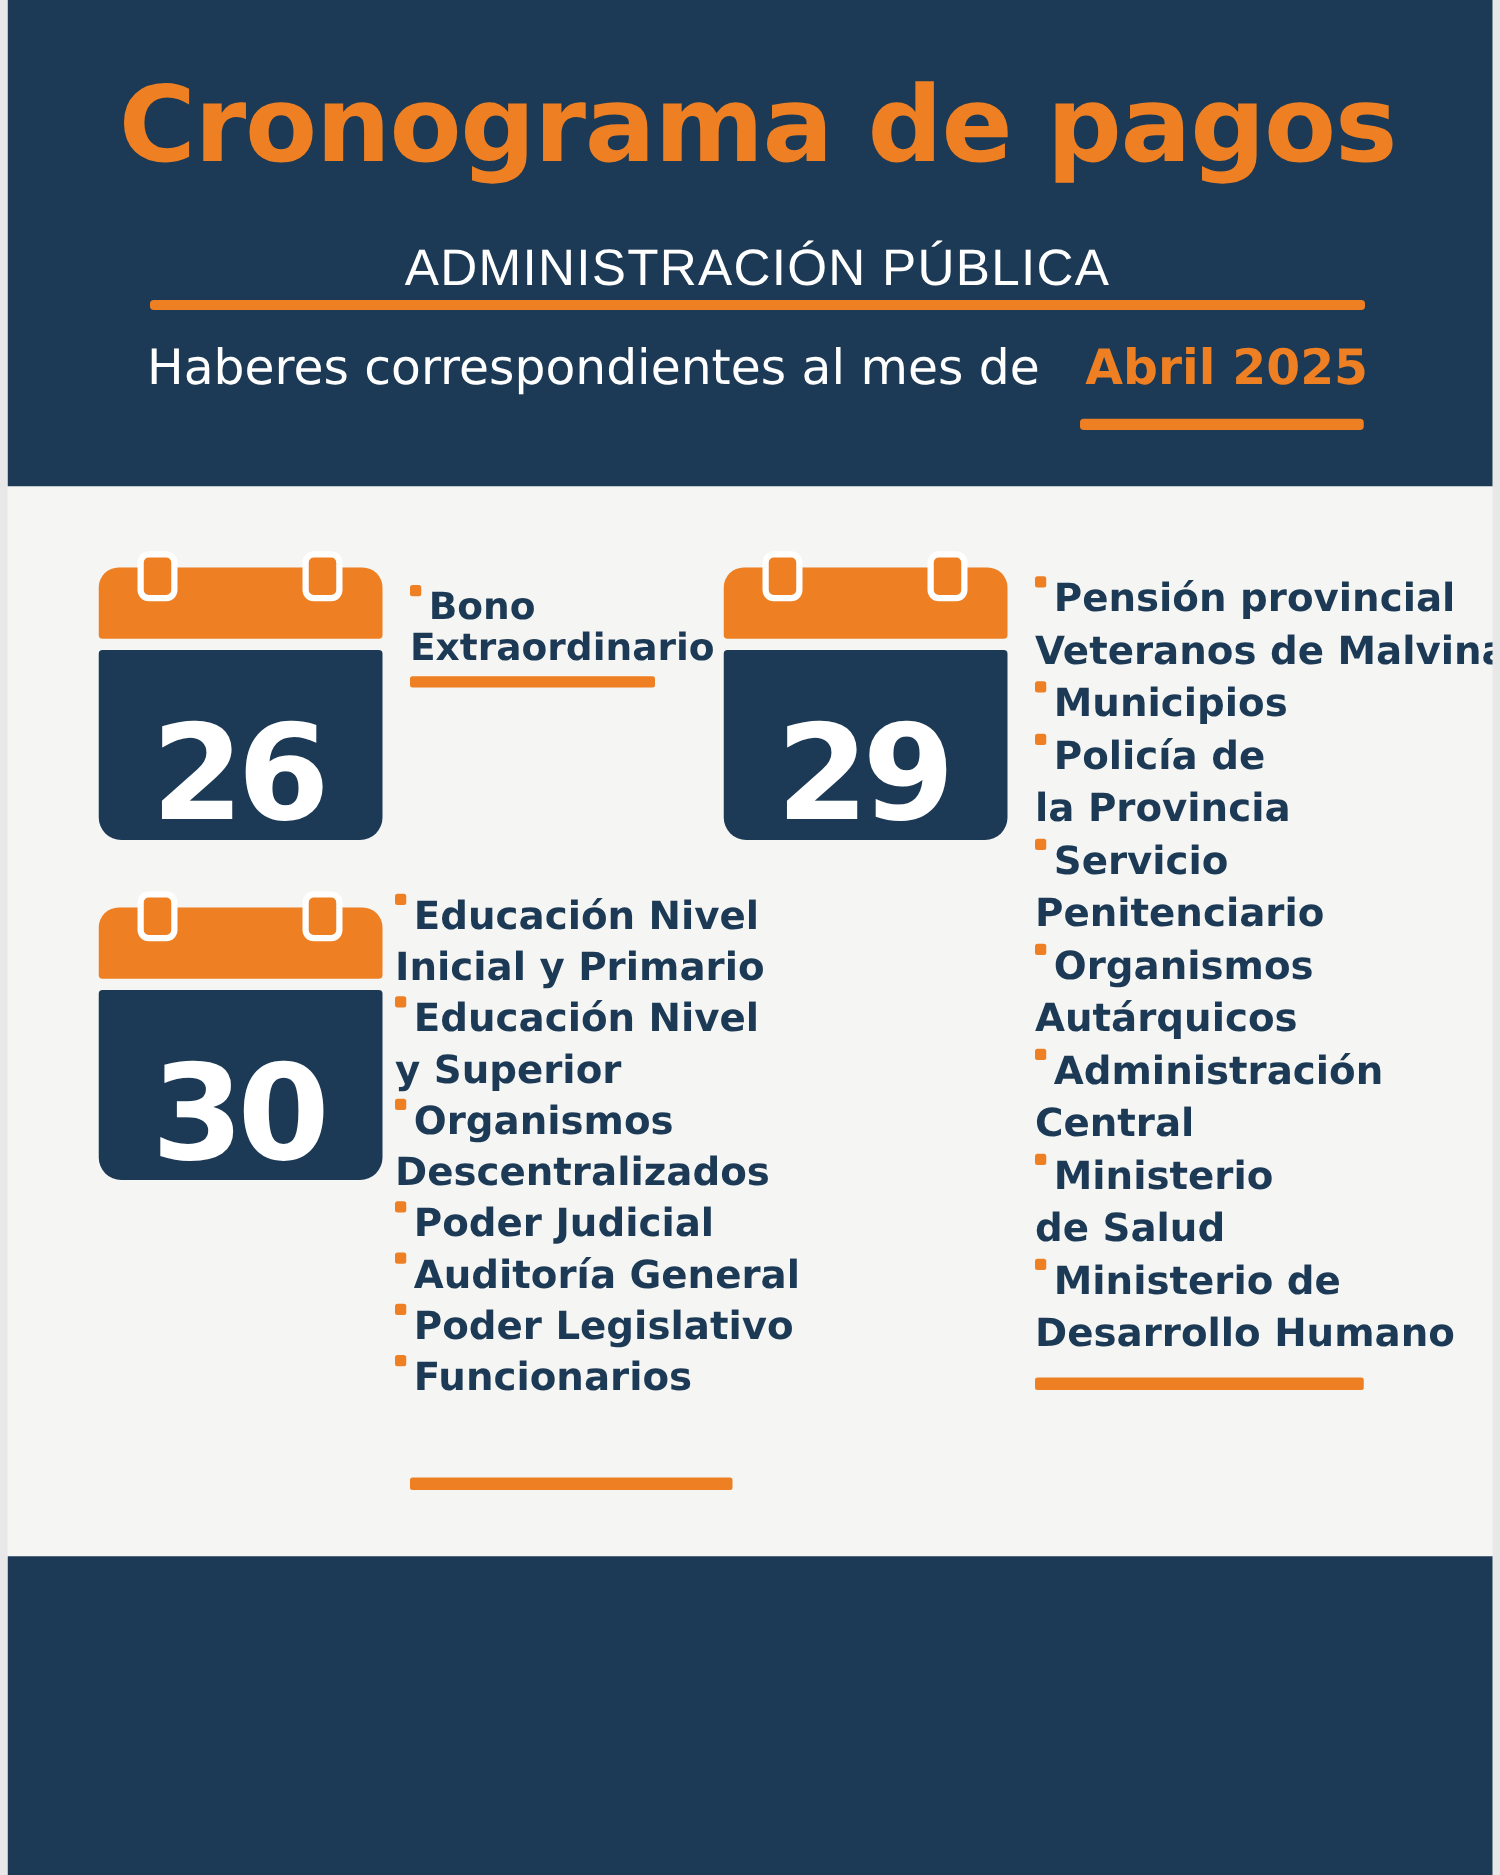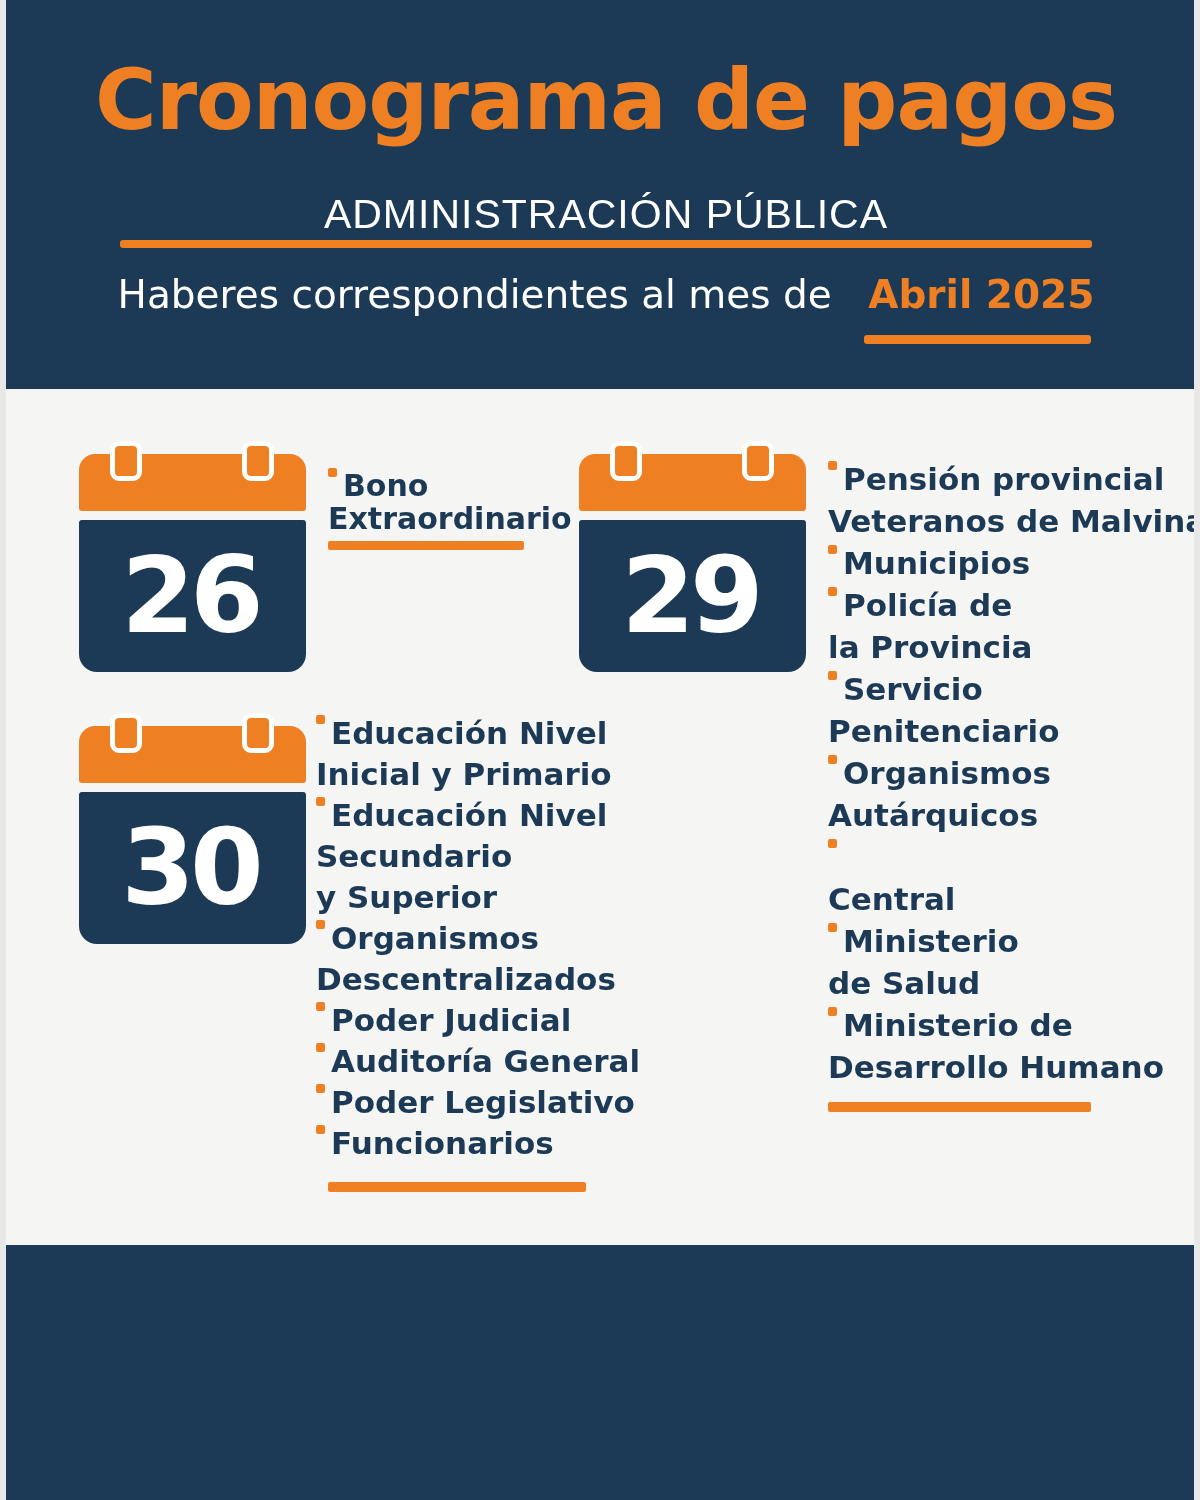--- a/index.html
+++ b/index.html
@@ -47,21 +47,21 @@
   .cal .tab{
     position:absolute;top:0;width:22px;height:30px;
     background:var(--orange);border:5px solid var(--white);border-radius:9px;
   }
   .cal .tab-l{left:31px;}
   .cal .tab-r{left:163px;}
   .cal-top{position:absolute;top:13px;left:0;width:227px;height:57px;background:var(--orange);border-radius:16px 16px 3px 3px;}
   .cal-body{
     position:absolute;top:79px;left:0;width:227px;height:152px;
     background:var(--navy);border-radius:3px 3px 18px 18px;
-    display:flex;align-items:center;justify-content:center;
+    display:flex;align-items:flex-end;justify-content:center;
   }
   .cal-day{font-weight:800;font-size:106px;line-height:1;letter-spacing:-5px;color:var(--white);padding-right:5px;}
 
   
   .list{position:absolute;color:var(--navy);font-weight:700;}
   .list .line{display:flex;align-items:flex-start;white-space:nowrap;}
   .list .bullet{width:9px;height:9px;background:var(--orange);border-radius:2px;margin-right:6px;flex-shrink:0;}
   .list-26{left:322px;top:468px;}
   .list-26 .line{height:33px;font-size:30px;}
   .list-29{left:822px;top:461px;}
@@ -145,20 +145,21 @@
       </div>
       <div class="line">
         <span class="bullet"></span>
         <span>Organismos</span>
       </div>
       <div class="line">
         <span>Autárquicos</span>
       </div>
       <div class="line">
         <span class="bullet"></span>
+        <span>Administración</span>
       </div>
       <div class="line">
         <span>Central</span>
       </div>
       <div class="line">
         <span class="bullet"></span>
         <span>Ministerio</span>
       </div>
       <div class="line">
         <span>de Salud</span>
@@ -187,23 +188,20 @@
         <span>Educación Nivel</span>
       </div>
       <div class="line">
         <span>Inicial y Primario</span>
       </div>
       <div class="line">
         <span class="bullet"></span>
         <span>Educación Nivel</span>
       </div>
       <div class="line">
-        <span>Secundario</span>
-      </div>
-      <div class="line">
         <span>y Superior</span>
       </div>
       <div class="line">
         <span class="bullet"></span>
         <span>Organismos</span>
       </div>
       <div class="line">
         <span>Descentralizados</span>
       </div>
       <div class="line">

